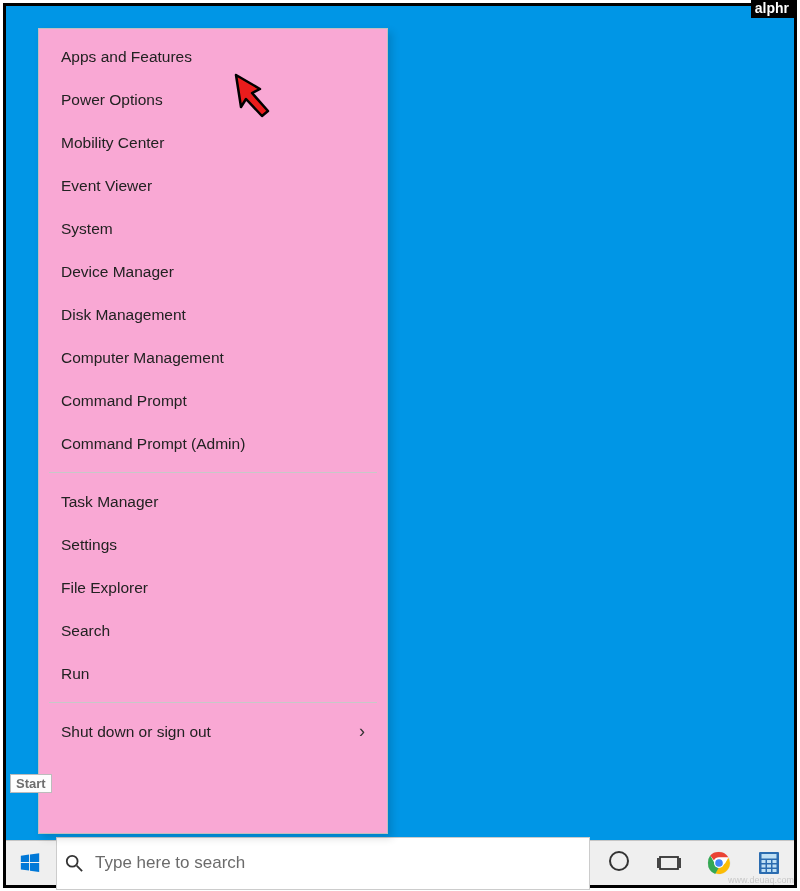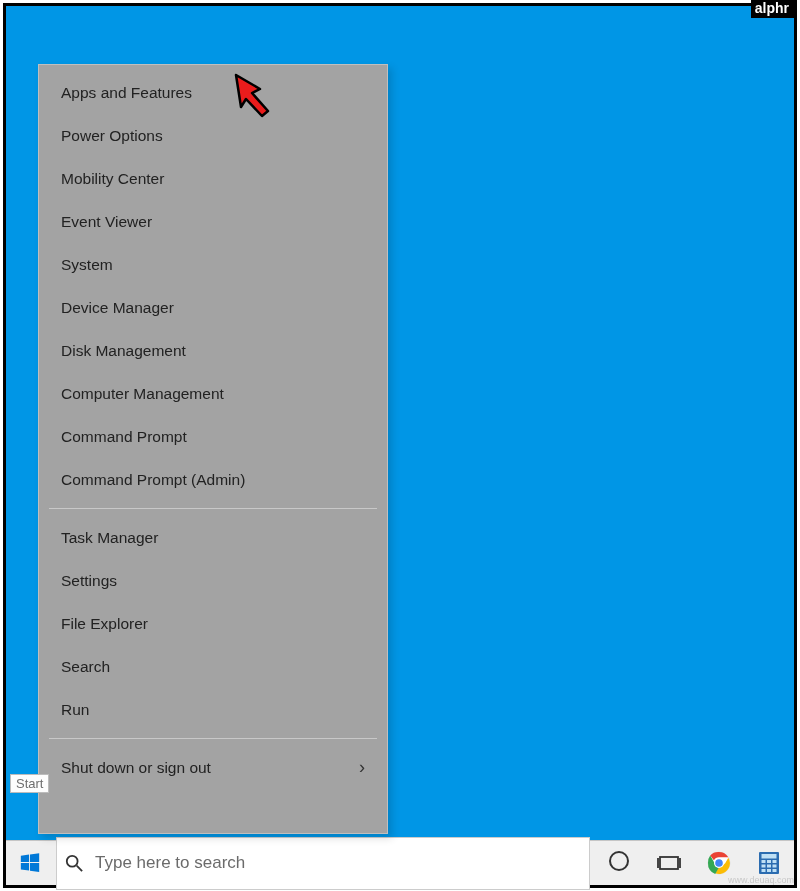--- a/index.html
+++ b/index.html
@@ -83,37 +83,37 @@
 
   .start-tooltip {
     position: absolute;
     left: 4px; bottom: 47px;
     background: #fdfdfd;
     border: 1px solid #bcbcbc;
     color: #6e6e6e;
     font-size: 13px;
     padding: 1px 5px;
     z-index: 20;
+    font-weight: bold;
   }
 
   
   .ctx-menu {
     position: absolute;
     left: 32px;
     top: 22px;
     width: 350px;
     bottom: 6px;
-    background: #a3a3a3;
+    background: #f9a8d4;
     border: 1px solid #bfbfbf;
     box-shadow: 4px 4px 8px rgba(0,0,0,0.15);
     z-index: 10;
     padding: 6px 0;
     display: flex;
     flex-direction: column;
-    margin-top: 36px;
   }
   .ctx-item {
     padding: 0 22px;
     height: 43px;
     display: flex;
     align-items: center;
     font-size: 15.5px;
     color: #222;
     cursor: default;
     justify-content: space-between;

